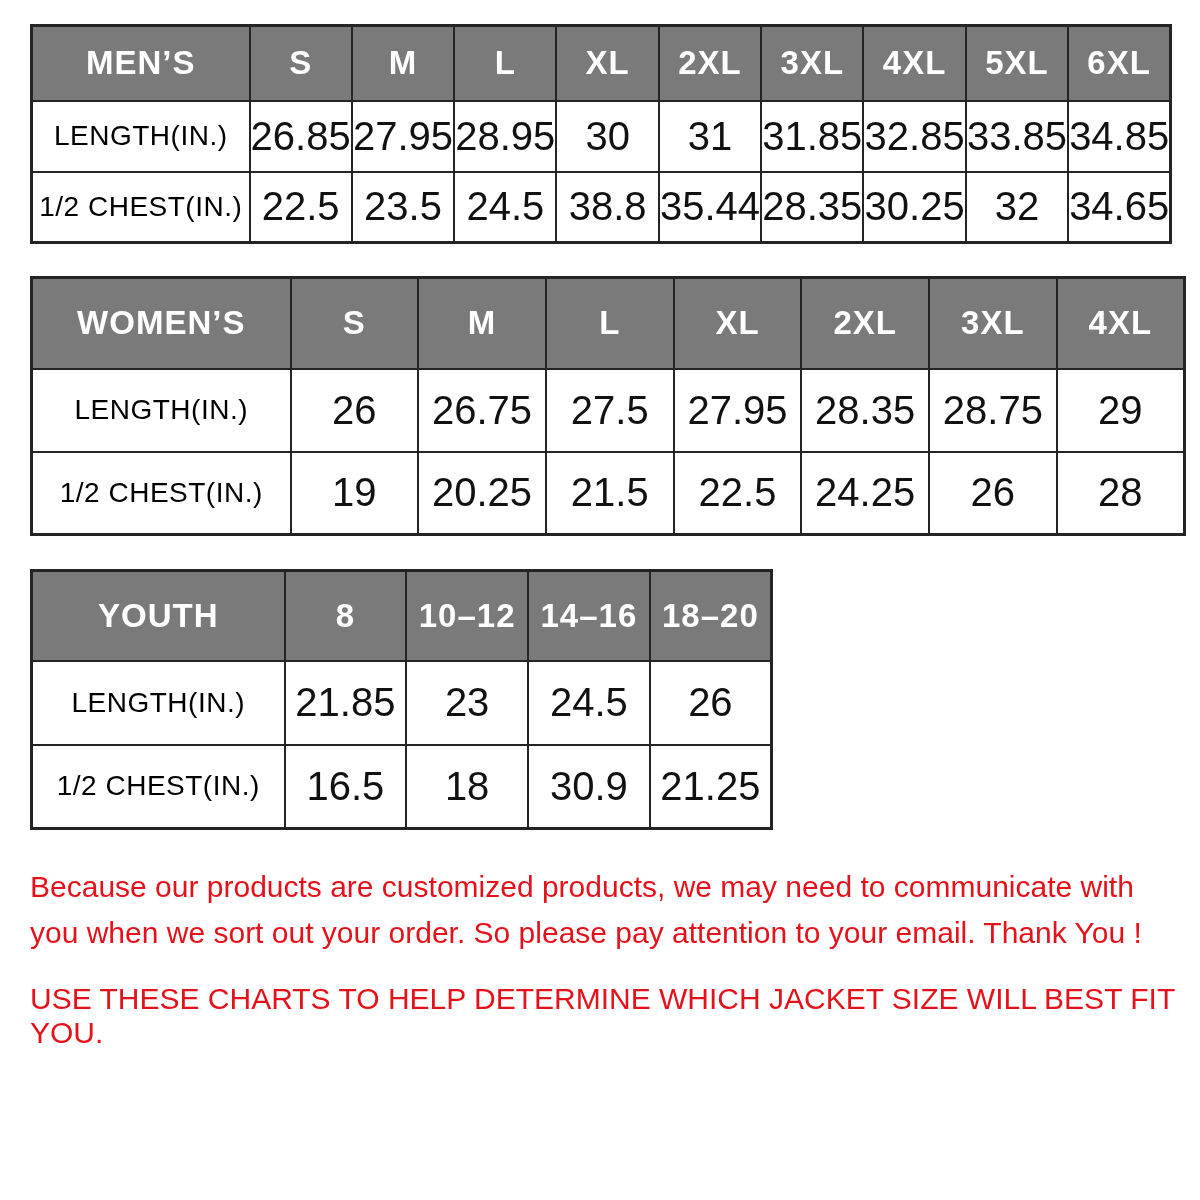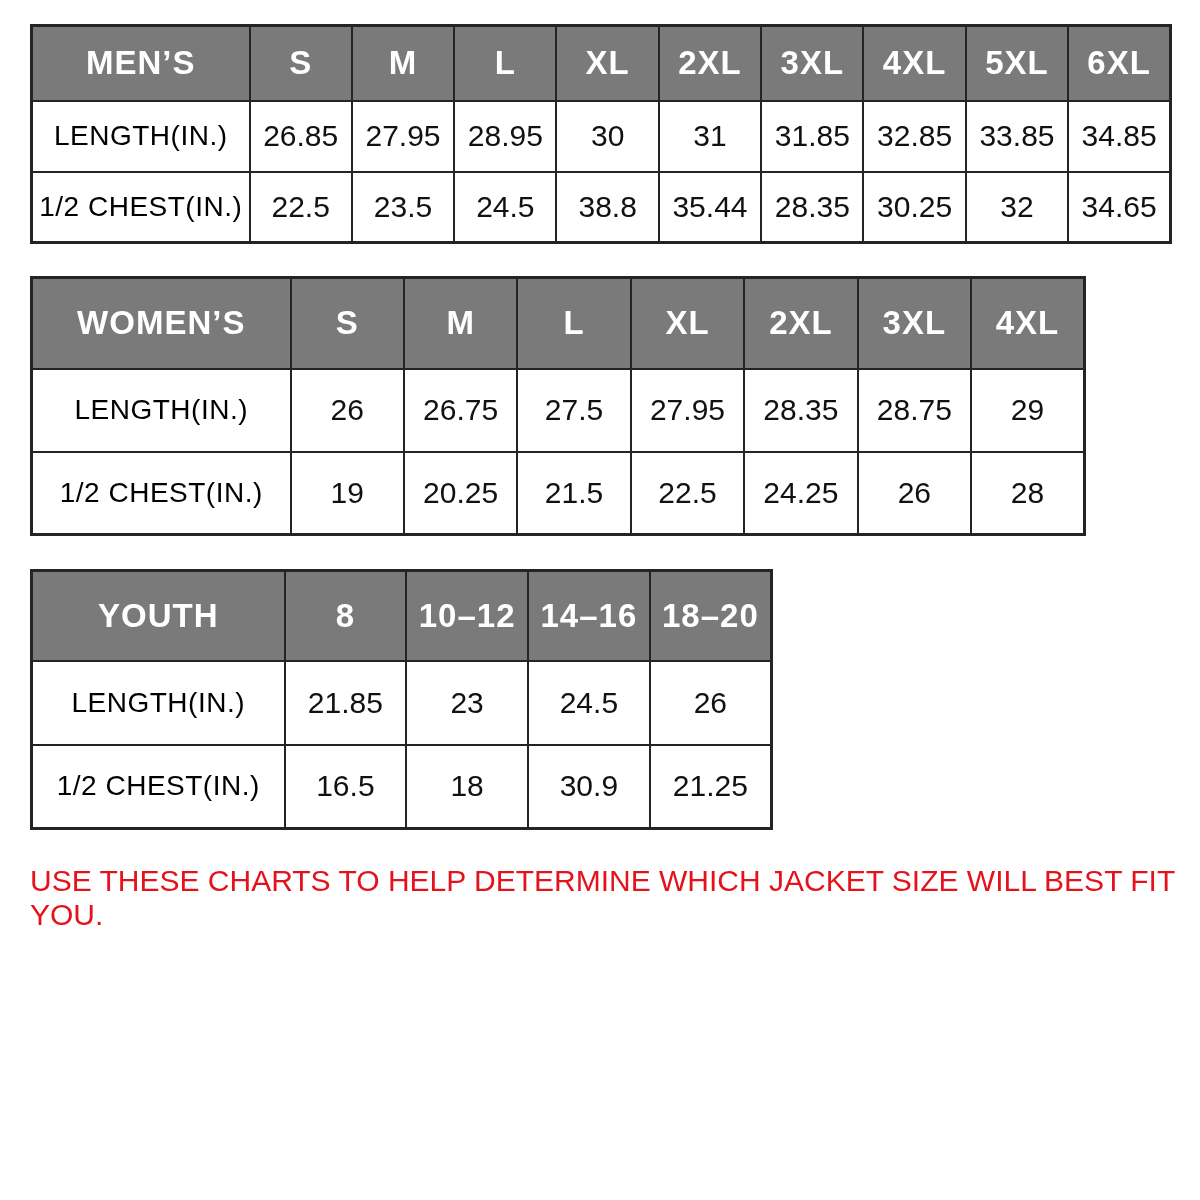--- a/index.html
+++ b/index.html
@@ -26,28 +26,28 @@
   table.tbl {
     border-collapse: collapse; table-layout: fixed; text-align: center;
     border: 3px solid var(--border);
   }
   .tbl th, .tbl td { border: 2px solid var(--border); padding: 0; overflow: hidden; }
   .tbl thead th {
     background: var(--gray); color: #ffffff;
     font-size: 33px; font-weight: 700; letter-spacing: 1px;
   }
   .tbl td.label { font-size: 28px; font-weight: 400; color: #000; letter-spacing: 0.5px; }
-  .tbl td.val  { font-size: 30px; font-weight: 400; color: #111; }
+  .tbl td.val  { font-size: 40px; font-weight: 400; color: #111; }
 
   .mens   { width: 1142px; margin-bottom: 32px; padding-left: 32px; }
   .mens   thead tr { height: 75px; }
   .mens   tbody tr { height: 71px; }
   .mens   col.label-col { width: 218px; }
 
-  .womens { width: 1056px; margin-bottom: 33px; }
+  .womens { width: 1156px; margin-bottom: 33px; }
   .womens thead tr { height: 91px; }
   .womens tbody tr { height: 83px; }
   .womens col.label-col { width: 259px; }
 
   .youth  { width: 743px; margin-bottom: 34px; }
   .youth  thead tr { height: 90px; }
   .youth  tbody tr { height: 84px; }
   .youth  col.label-col { width: 253px; }
 
   .footer-p1 {
@@ -176,15 +176,16 @@
       <tr>
         <td class="label">1/2 CHEST(IN.)</td>
         <td class="val">16.5</td>
         <td class="val">18</td>
         <td class="val">30.9</td>
         <td class="val">21.25</td>
       </tr>
     </tbody>
   </table>
 
+  <p class="footer-p1">Because our products are customized products, we may need to communicate with you when we sort out your order. So please pay attention to your email. Thank You !</p>
   <p class="footer-p2">USE THESE CHARTS TO HELP DETERMINE WHICH JACKET SIZE WILL BEST FIT YOU.</p>
 
 </div>
 
 </body></html>

